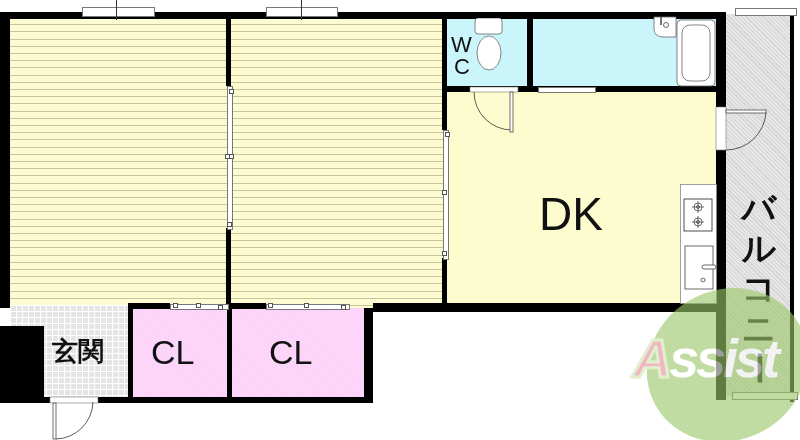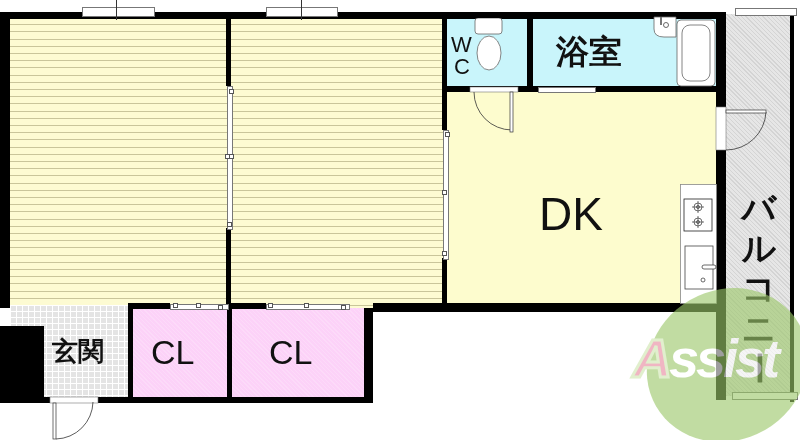--- a/index.html
+++ b/index.html
@@ -126,21 +126,20 @@
       <line x1="18" y1="32" x2="18" y2="44"></line>
         <line x1="12" y1="38" x2="24" y2="38"></line>
     </g>
     <rect x="5" y="62" width="28" height="43" fill="#fff" stroke="#444" stroke-width="0.8"></rect>
     <rect x="22" y="81" width="14" height="4" rx="2" fill="#fff" stroke="#444" stroke-width="0.8"></rect>
     <circle cx="23" cy="96" r="2" fill="none" stroke="#444" stroke-width="0.8"></circle>
   </svg>
 
   <div class="label en" style="left:451px;top:34px;font-size:22px;line-height:22px;">W</div>
   <div class="label en" style="left:454px;top:56px;font-size:22px;line-height:22px;">C</div>
-  <div class="label jp" style="left:556px;top:34px;font-size:33px;line-height:36px;">浴室</div>
   <div class="label jp" style="left:52px;top:336px;font-size:26px;line-height:30px;">玄関</div>
   <div class="label en" style="left:539px;top:190px;font-size:46px;line-height:48px;">DK</div>
   <div class="label en" style="left:151px;top:333px;font-size:34px;line-height:38px;">CL</div>
   <div class="label en" style="left:269px;top:333px;font-size:34px;line-height:38px;">CL</div>
 
   <div class="abs" style="left:737px;top:188px;width:44px;text-align:center;">
     <div class="jp" style="font-size:34px;line-height:40px;color:#111;">バ</div>
     <div class="jp" style="font-size:34px;line-height:40px;color:#111;">ル</div>
     <div class="jp" style="font-size:34px;line-height:40px;color:#111;">コ</div>
     <div class="jp" style="font-size:34px;line-height:40px;color:#111;">ニ</div>

